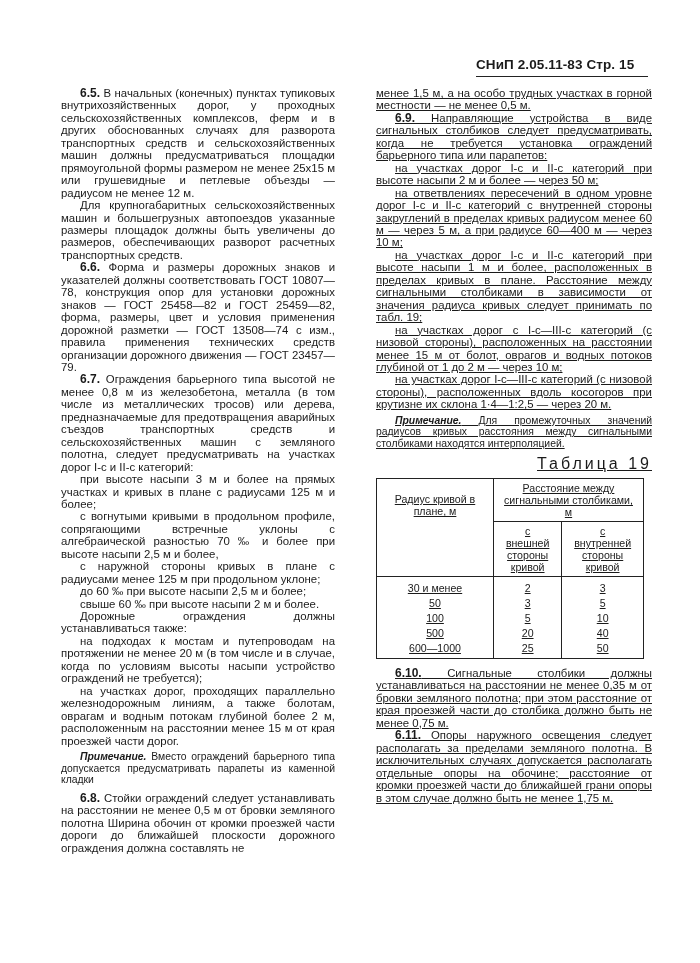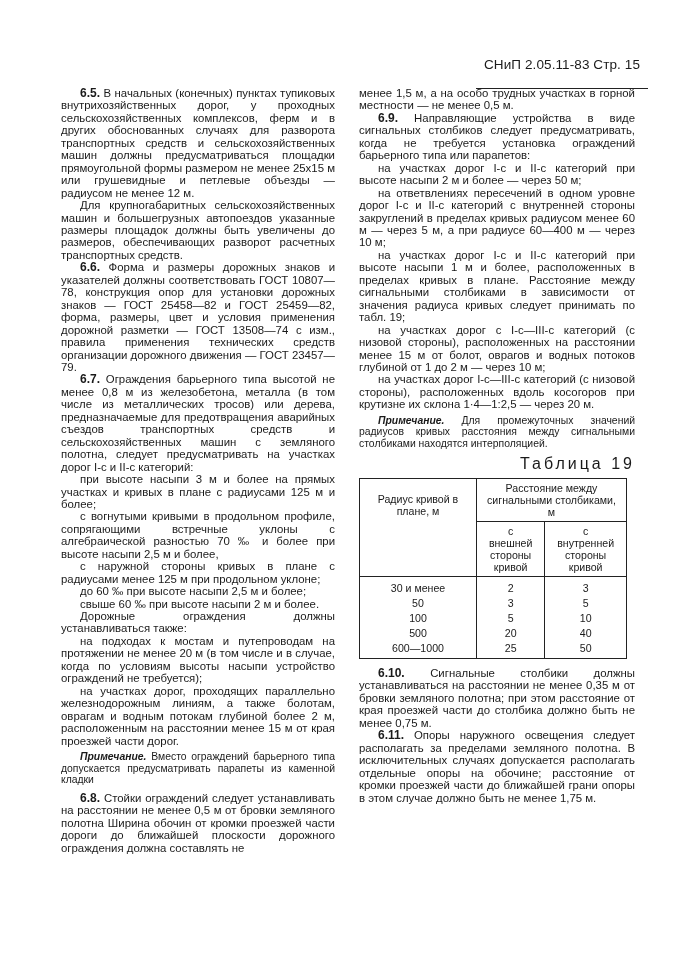--- a/index.html
+++ b/index.html
@@ -1,23 +1,23 @@
 <!DOCTYPE html>
 <html><head>
 <meta charset="utf-8">
 <style>
   html, body { margin: 0; padding: 0; background: #ffffff; }
   body { width: 700px; height: 963px; position: relative; overflow: hidden;
          font-family: "Liberation Sans", sans-serif; color: #1a1a1a; }
-  .header { position: absolute; left: 476px; top: 57px; width: 172px; text-align: center;
-            font-weight: normal; font-size: 13.5px; letter-spacing: 0.1px;
-            border-bottom: 1.5px solid #222; padding-bottom: 16px; }
+  .header { position: absolute; left: 476px; top: 57px; width: 172px; text-align: left;
+            font-weight: bold; font-size: 13.5px; letter-spacing: 0.1px;
+            border-bottom: 1.5px solid #222; padding-bottom: 4px; }
   .col { position: absolute; top: 87px; width: 274px; font-size: 11.4px; line-height: 12.45px; text-align: justify; }
   .col.left { left: 61px; }
-  .col.right { left: 359px; width: 276px; }
+  .col.right { left: 376px; width: 276px; text-decoration: underline; }
   p { margin: 0; text-indent: 19px; hyphens: auto; }
   p.noindent { text-indent: 0; }
   .num { font-weight: bold; font-size: 12px; }
   .note { font-size: 10.4px; line-height: 11.6px; margin: 4px 0 6px 0; }
   .note .label { font-weight: bold; font-style: italic; }
   .tcap { text-align: right; letter-spacing: 3px; font-size: 16px; margin: 8px 0 8px 0; }
   table { width: 268px; border-collapse: collapse; font-size: 10.6px; line-height: 12px; }
   th { font-weight: normal; border: 1.2px solid #222; padding: 3px 10px; text-align: center; vertical-align: middle; }
   th.r1 { vertical-align: top; }
   td { text-align: center; padding: 1.5px 2px; border-left: 1.2px solid #222; border-right: 1.2px solid #222; }

